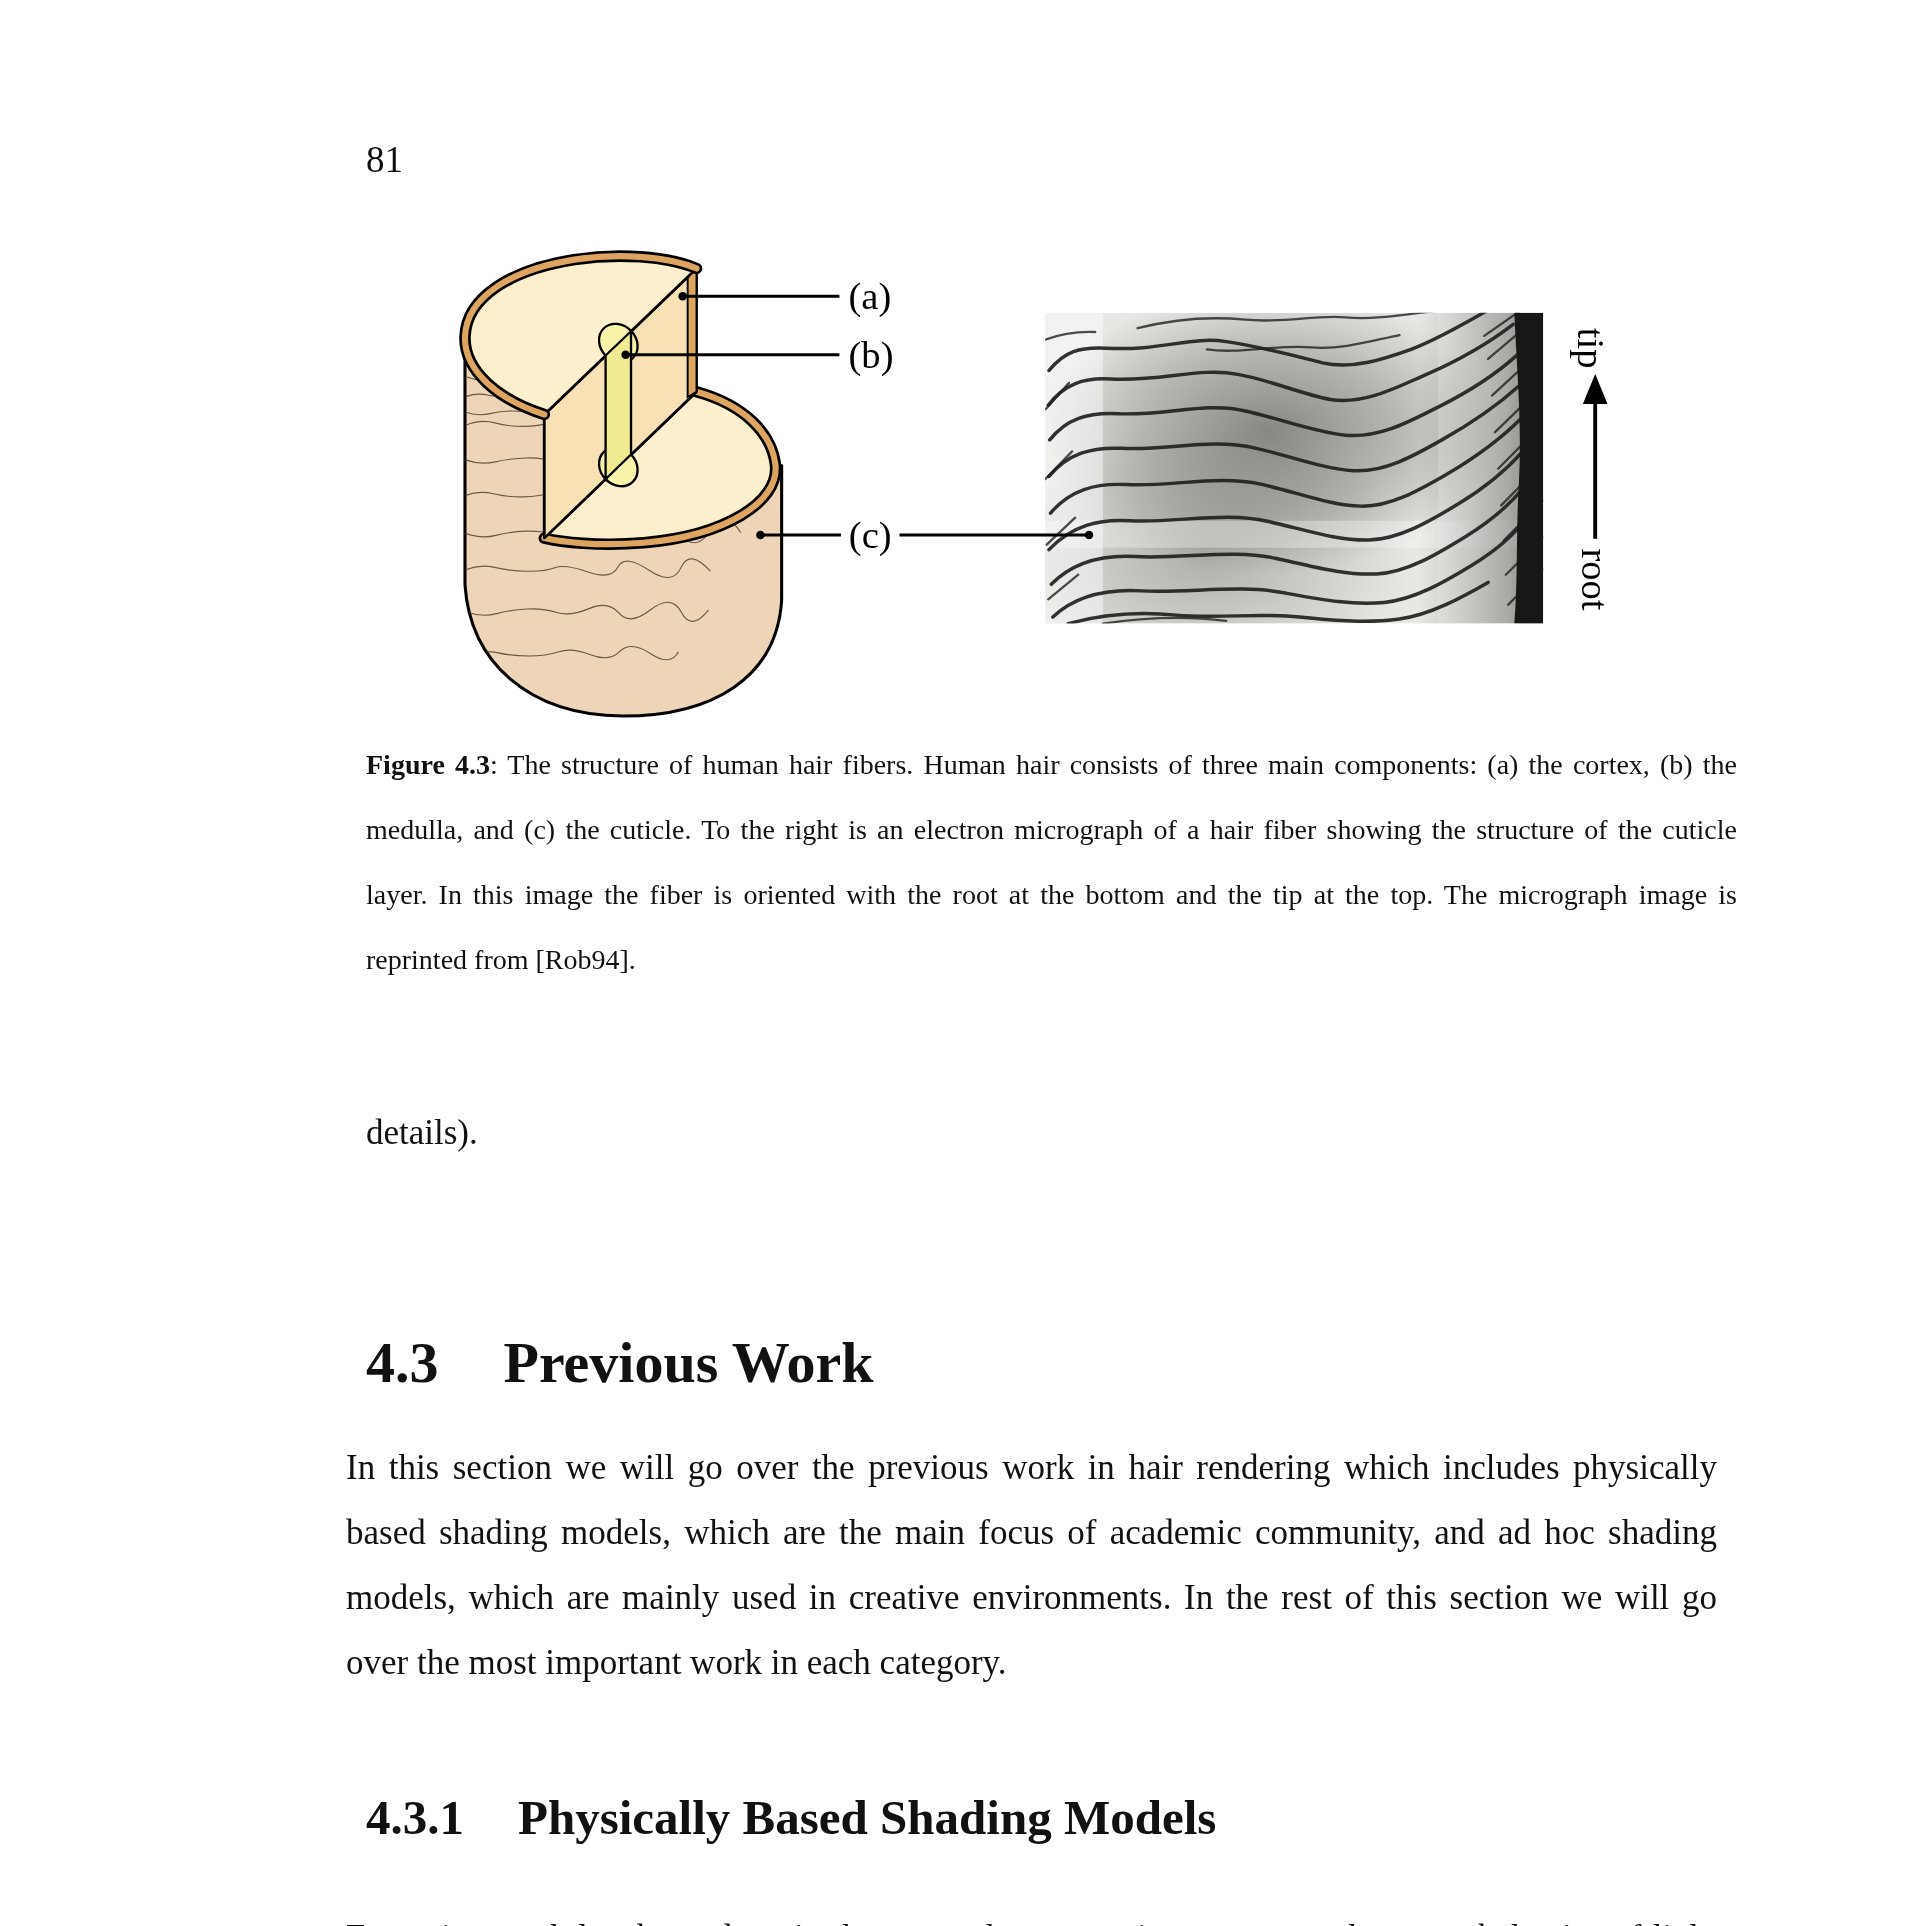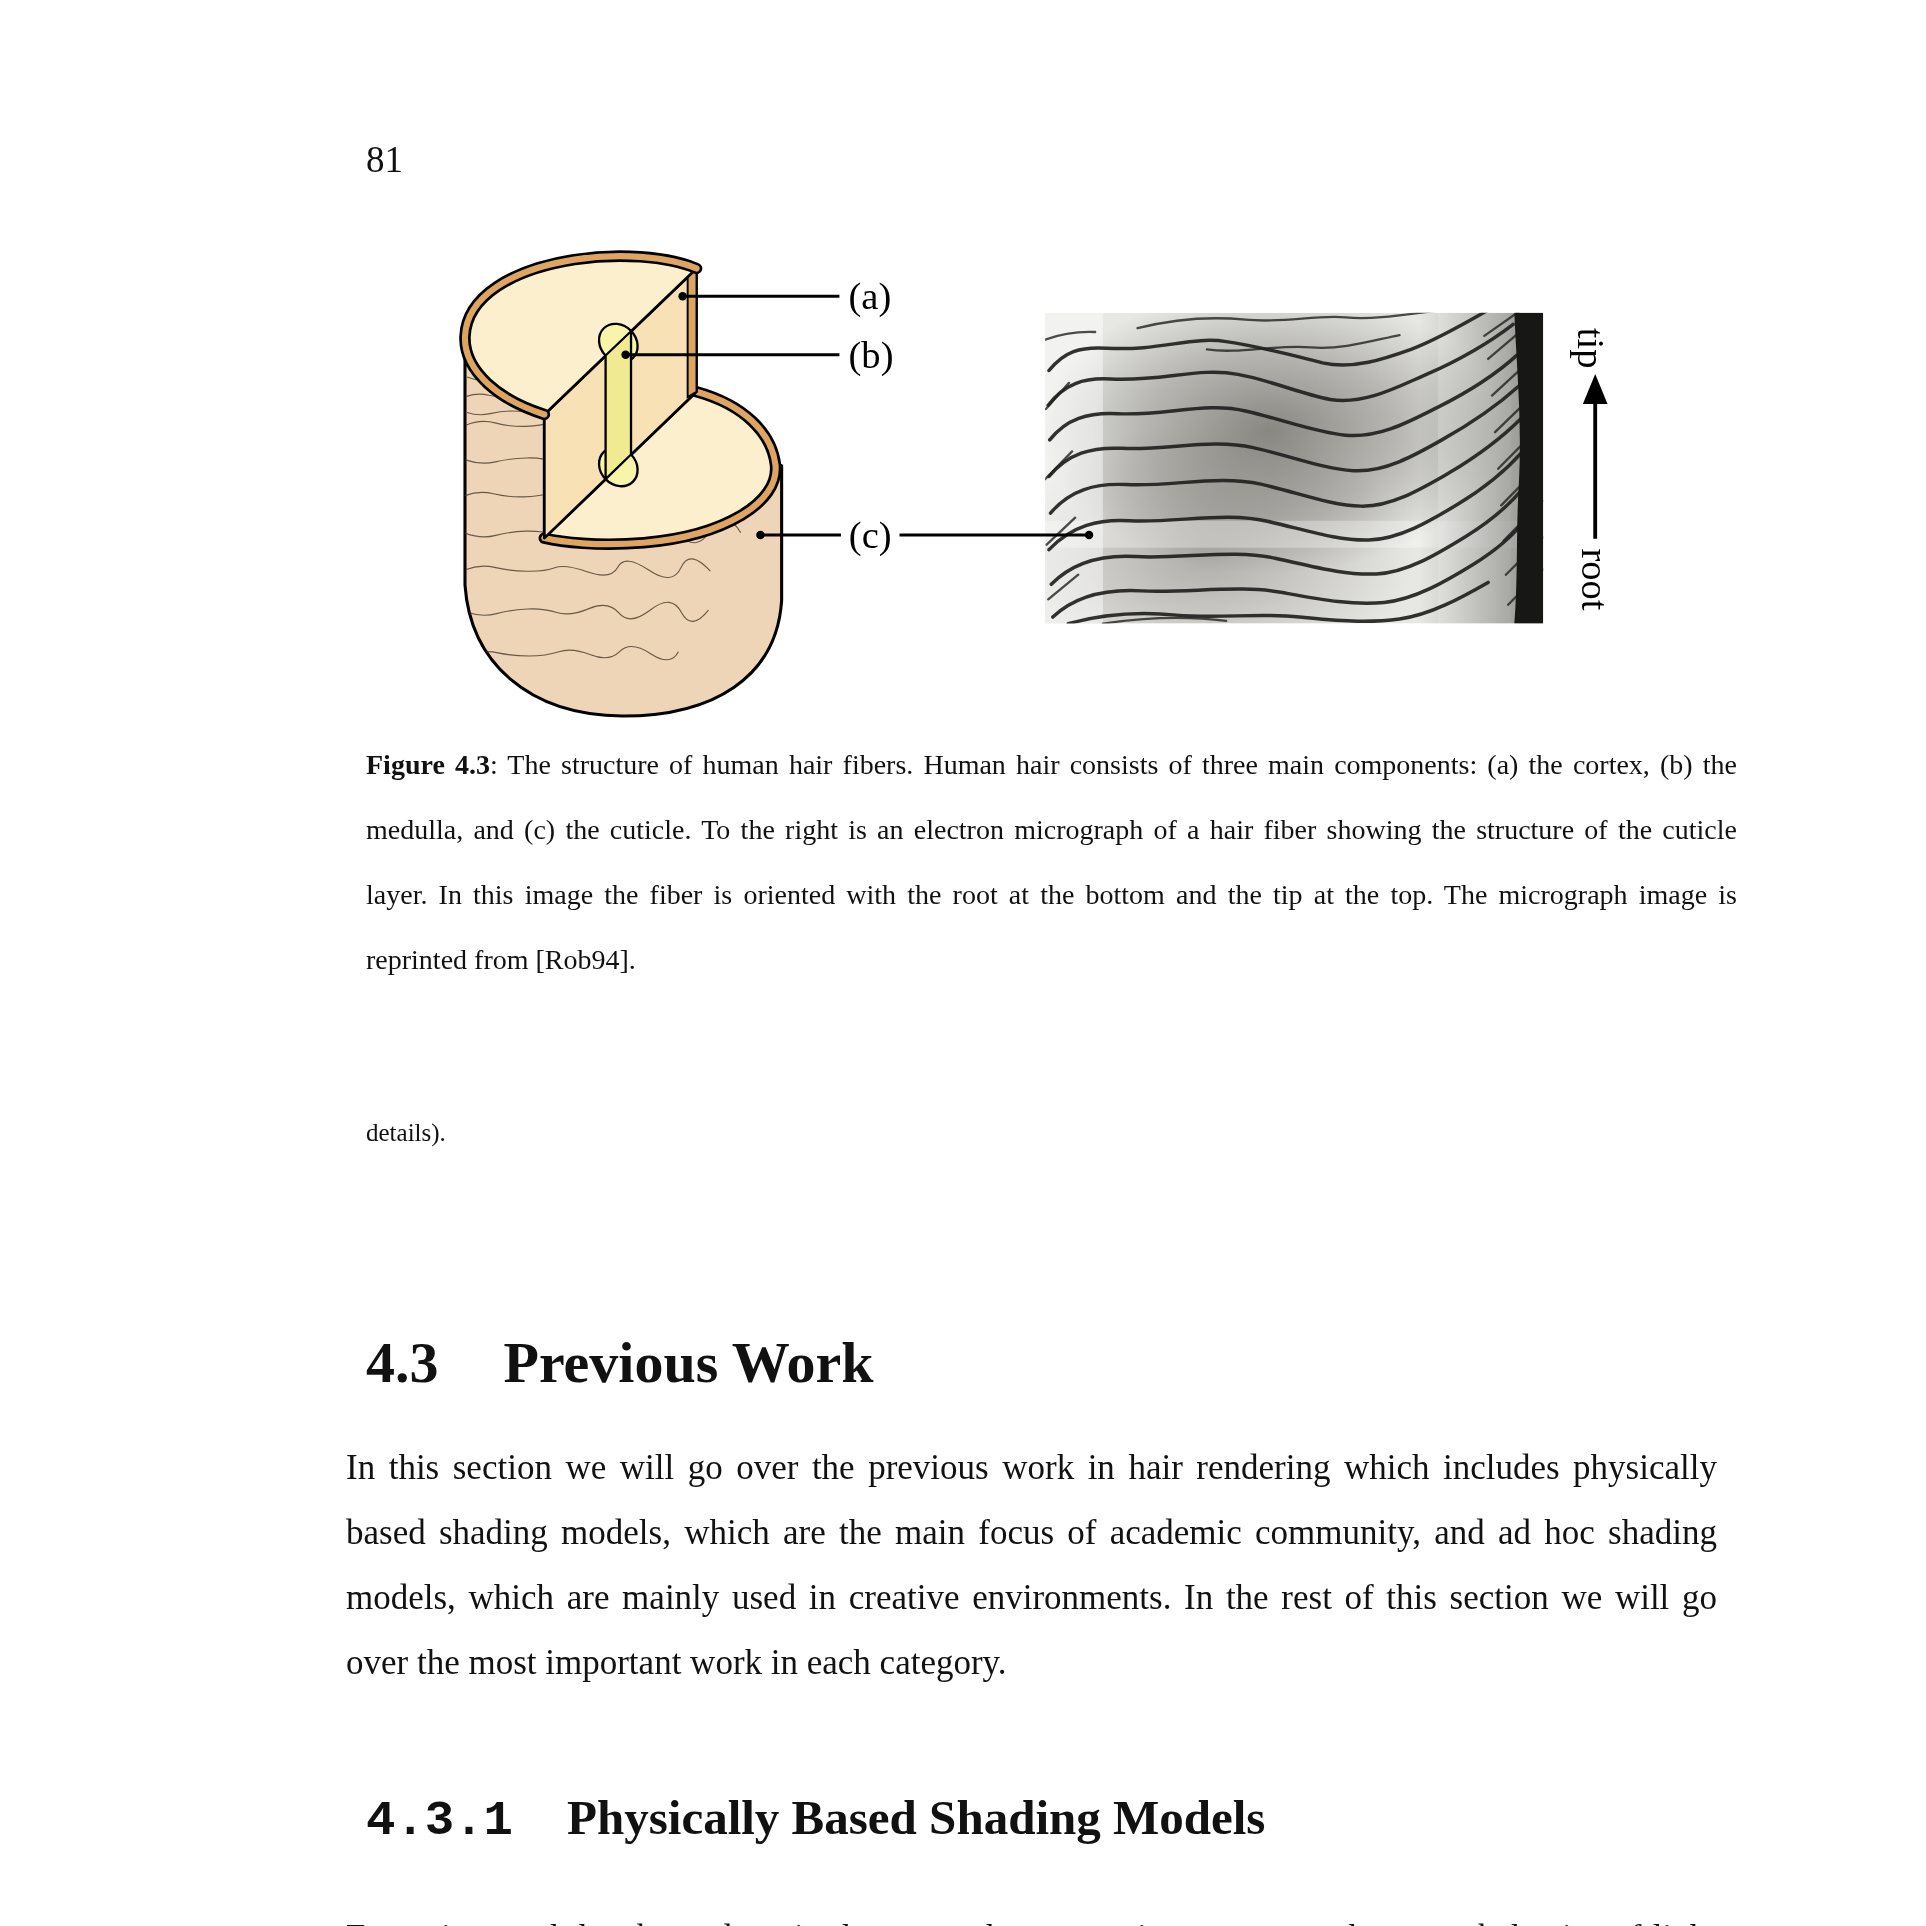--- a/index.html
+++ b/index.html
@@ -14,32 +14,32 @@
     font-size:37px;line-height:42px;
   }
   .figure-svg{left:347px;top:223px;width:1387px;height:547px;}
   .caption{
     left:366px;top:732px;width:1371px;
     font-size:28px;line-height:65px;text-align:justify;text-justify:inter-word;
   }
   .caption .cap-label{font-weight:bold;}
   .fragment{
     left:366px;top:1100px;width:1371px;
-    font-size:25px;line-height:65px;
+    font-size:35px;line-height:65px;
   }
   .section-h{
     left:366px;top:1332px;width:1371px;
     font-size:58px;line-height:62px;font-weight:bold;white-space:nowrap;
   }
   .section-h .sec-num{margin-right:65px;}
   .subsection-h{
     left:366px;top:1791px;width:1371px;
     font-size:49px;line-height:54px;font-weight:bold;white-space:nowrap;
   }
-  .subsection-h .sec-num{margin-right:54px;font-family:Liberation Mono, monospace;}
+  .subsection-h .sec-num{margin-right:54px;}
   .para{
     left:346px;width:1371px;margin:0;
     font-size:35px;line-height:65px;text-align:justify;text-justify:inter-word;
   }
   .p1{top:1435px;}
   .p2{top:1905px;}
   svg text.fig-label{font-family:"Liberation Serif","DejaVu Serif",serif;font-size:100px;fill:#000;}
   svg text.rot-label{font-family:"Liberation Serif","DejaVu Serif",serif;font-size:100px;fill:#000;}
 </style>
 </head>

